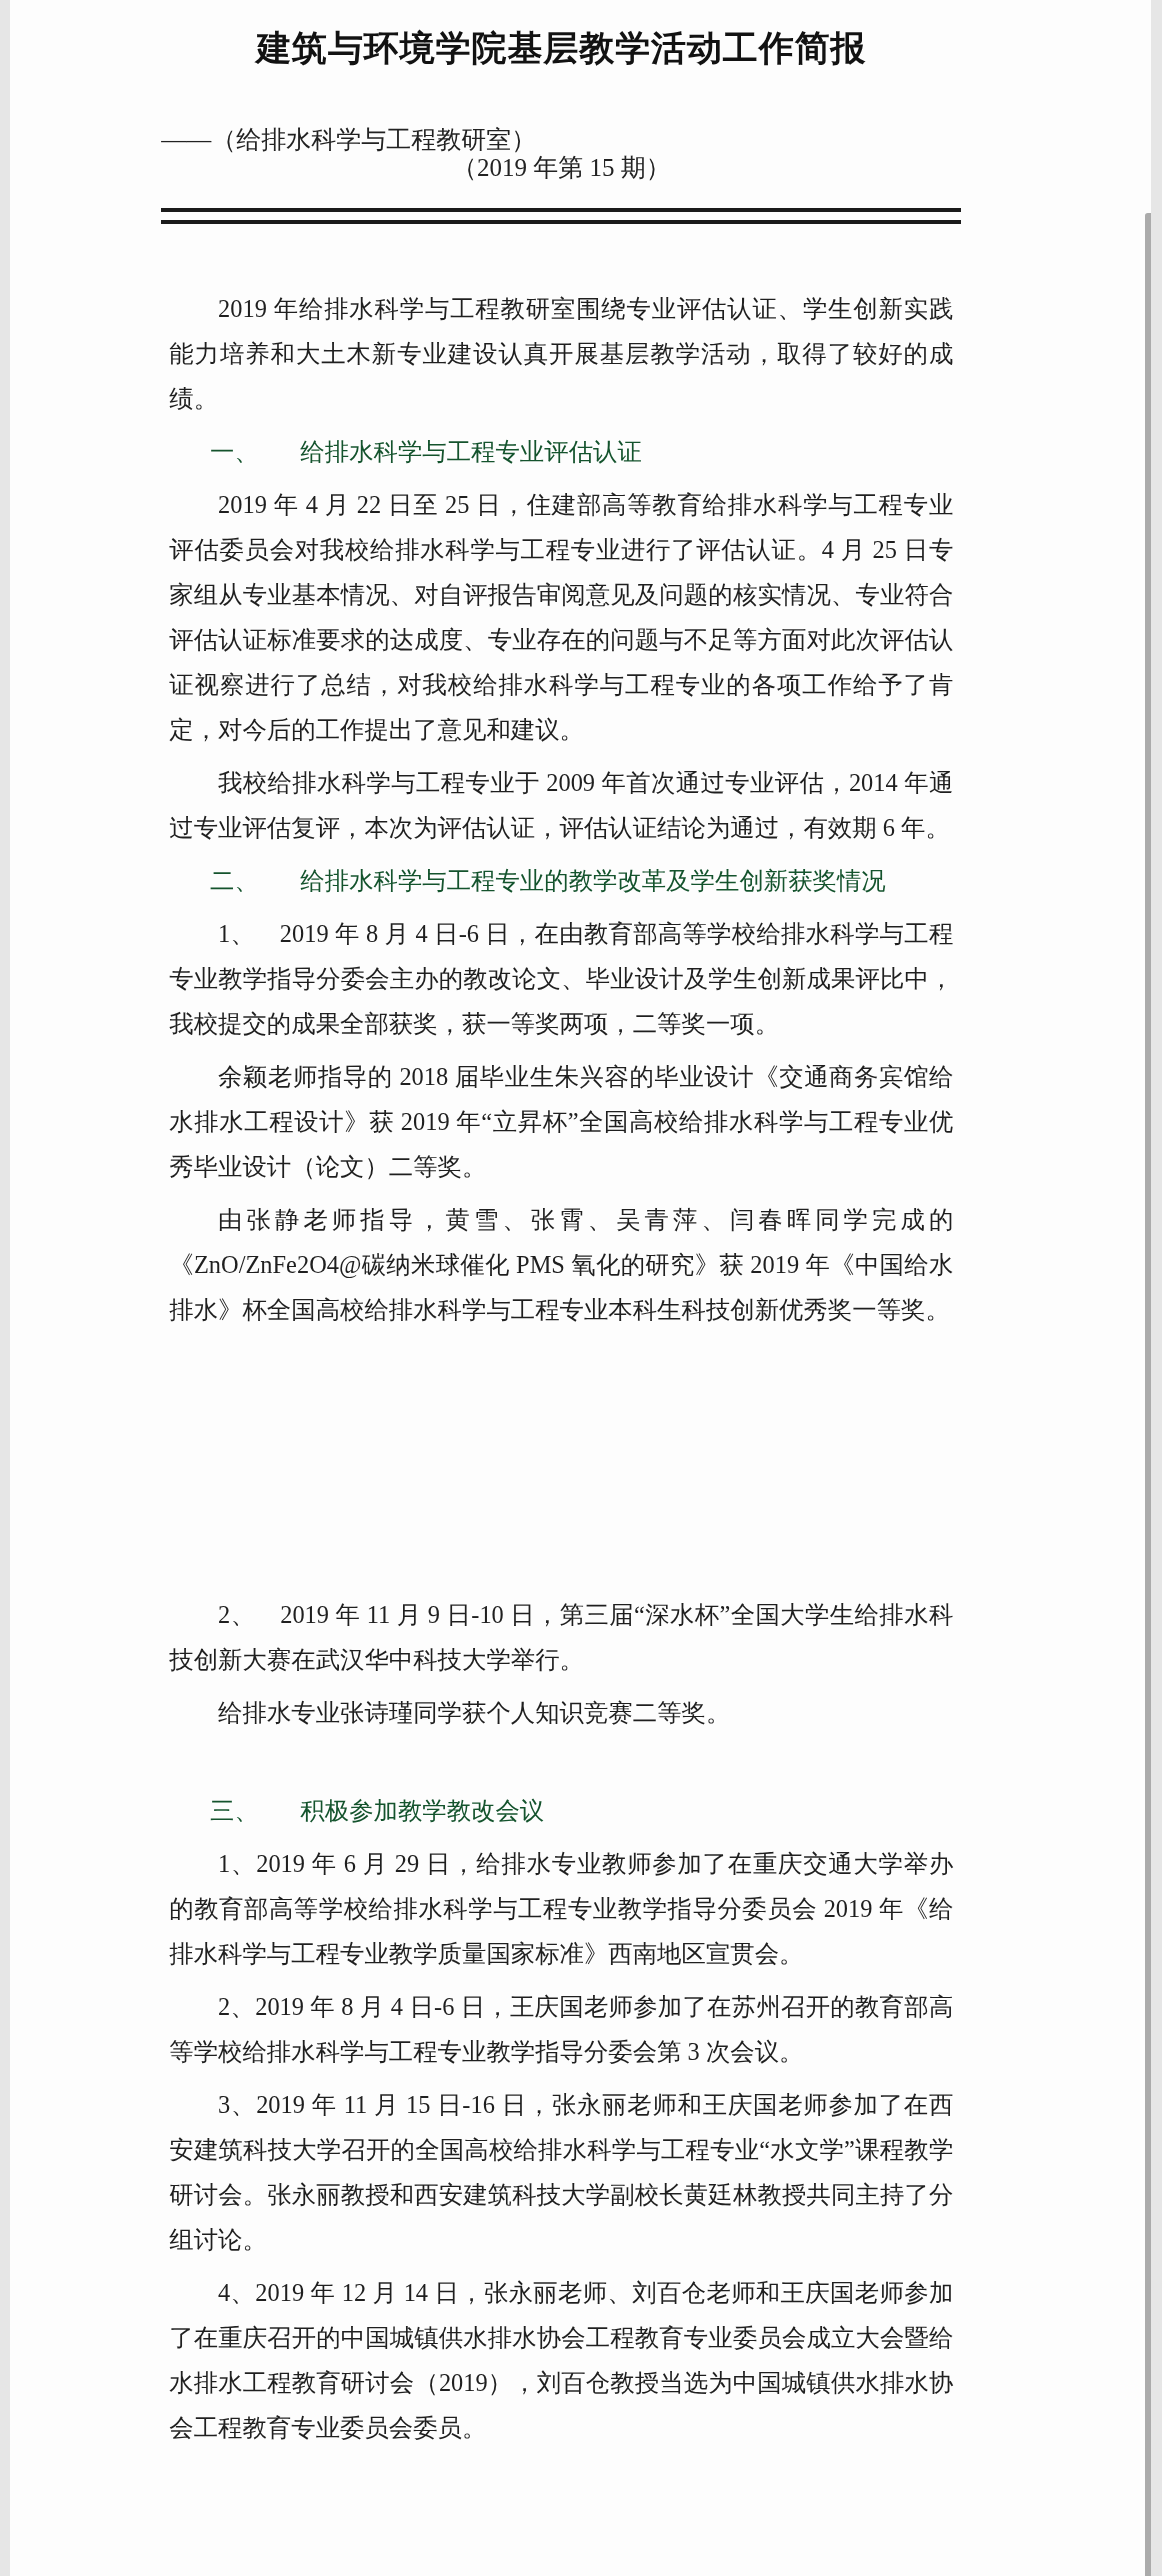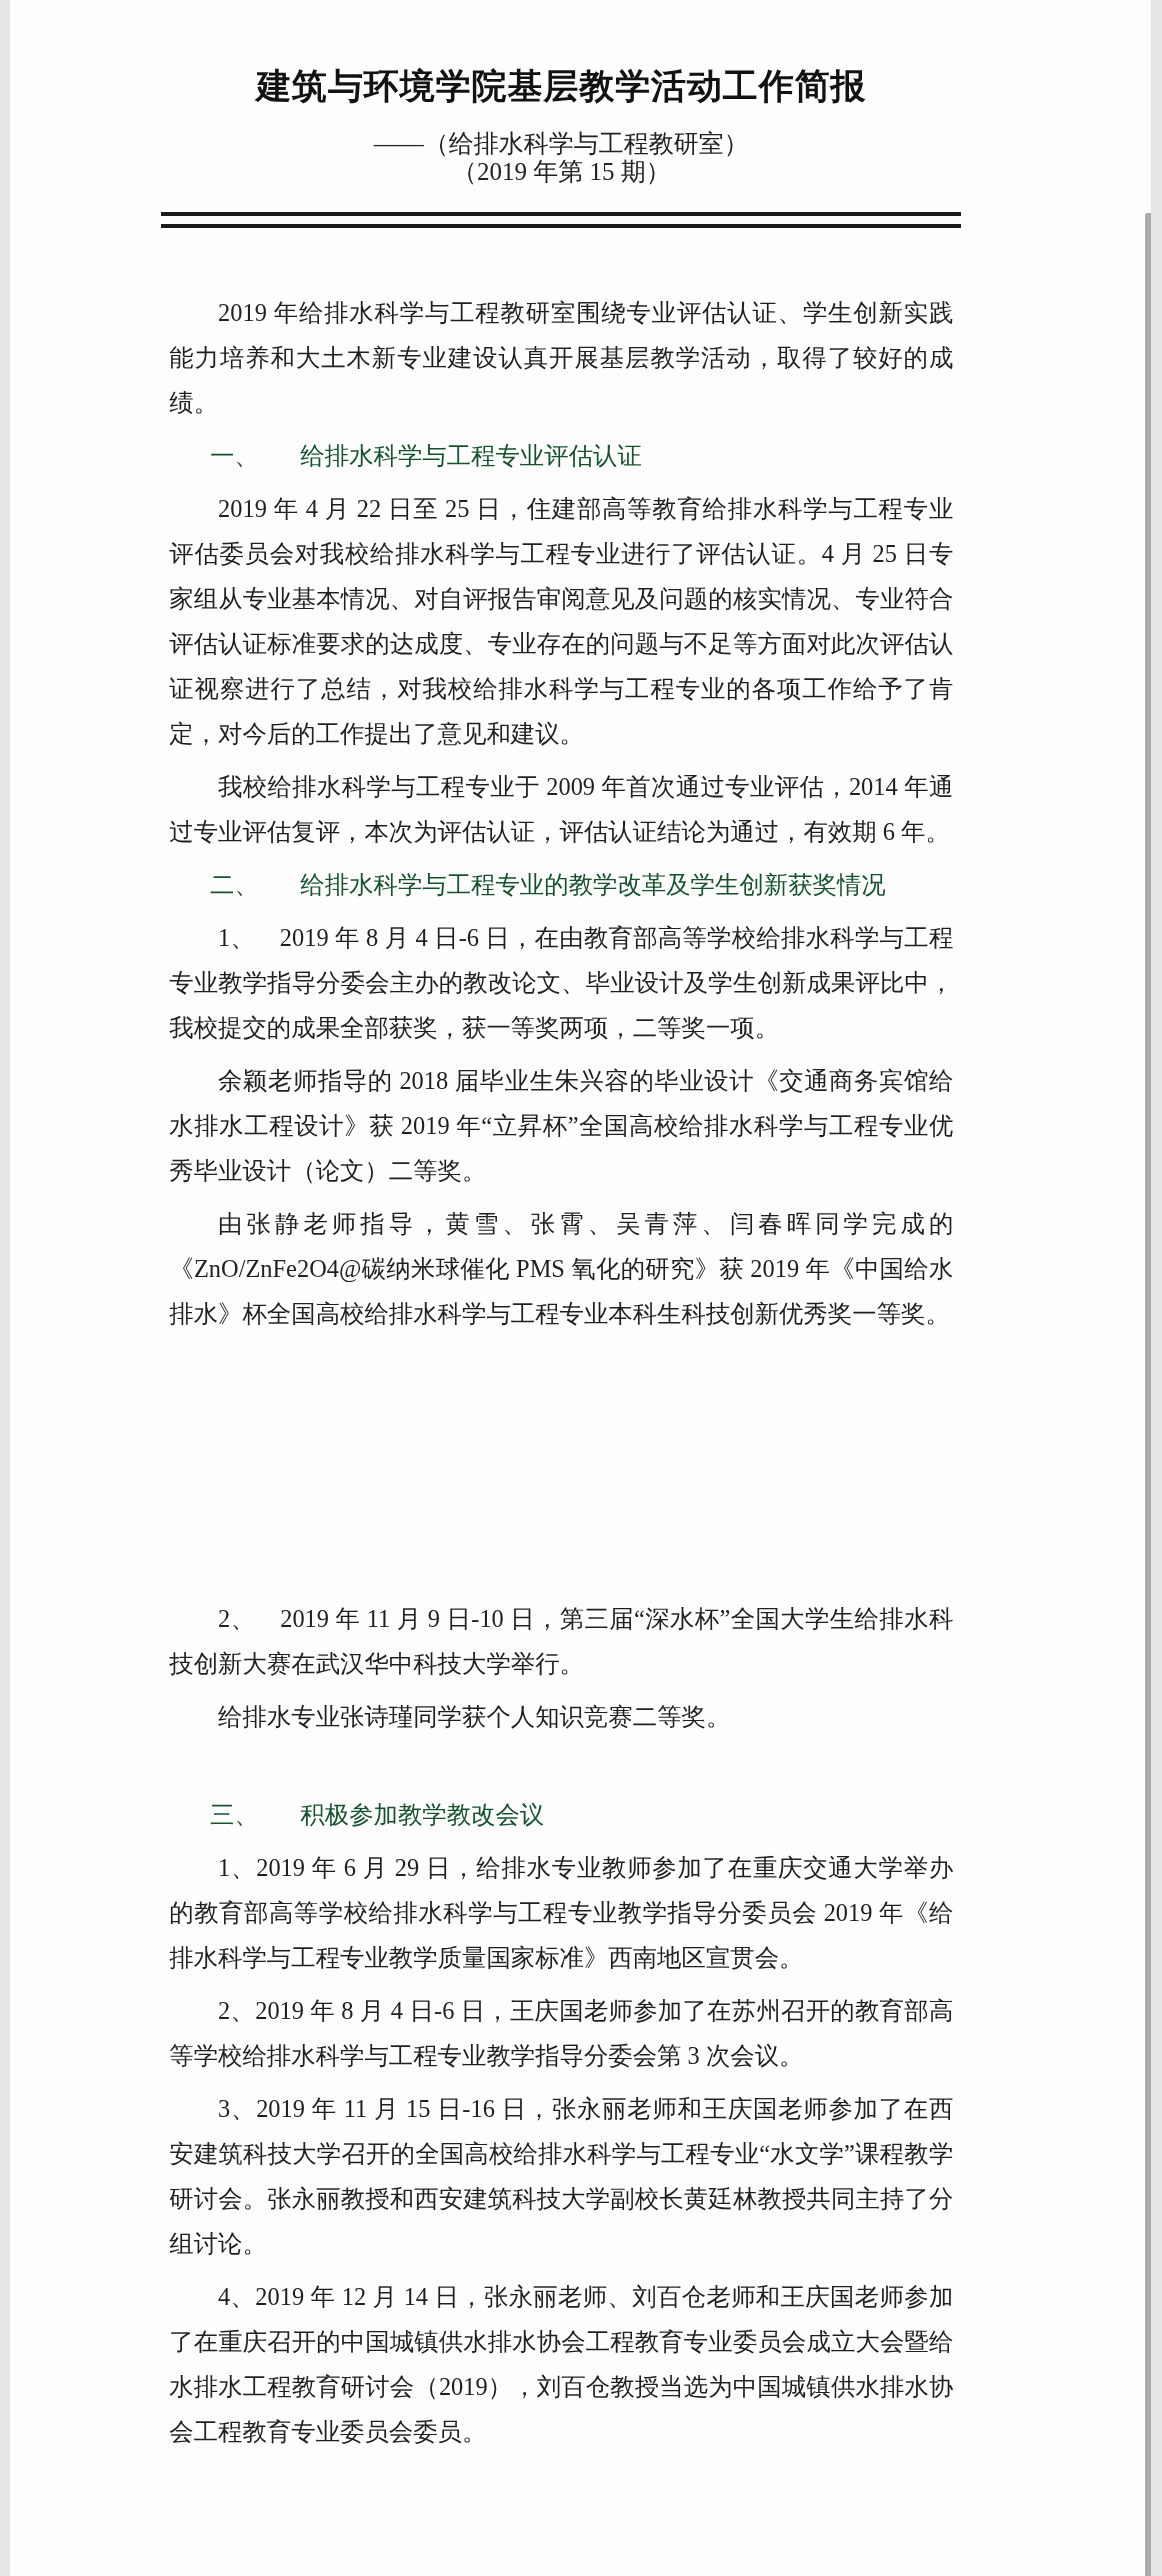--- a/index.html
+++ b/index.html
@@ -24,32 +24,32 @@
     width: 6.6px; height: 2363px;
     background: #ababab;
     border-radius: 2.8px 0 0 0;
   }
   .content {
     position: absolute;
     left: 151px; top: 0;
     width: 800px;
   }
   .doc-title {
-    padding-top: 67px;
+    padding-top: 29px;
     text-align: center;
     font-family: "Liberation Sans", "DejaVu Sans", sans-serif;
     font-weight: bold;
     font-size: 35px;
     line-height: 37px;
     letter-spacing: 0.9px;
     color: #121212;
   }
   .doc-subtitle {
-    margin-top: 26px;
-    text-align: center;
+    margin-top: 60px;
+    text-align: left;
     font-size: 25px;
     line-height: 28px;
     color: #222;
   }
   .doc-issue {
     text-align: center;
     font-size: 25px;
     line-height: 28px;
     color: #222;
   }

